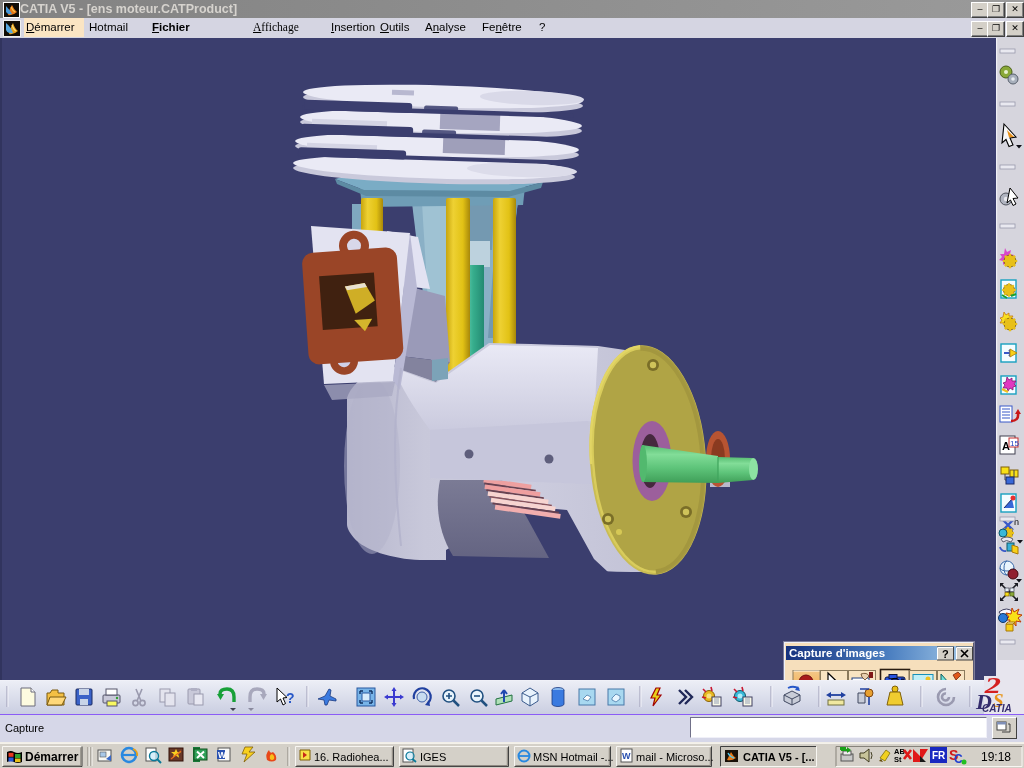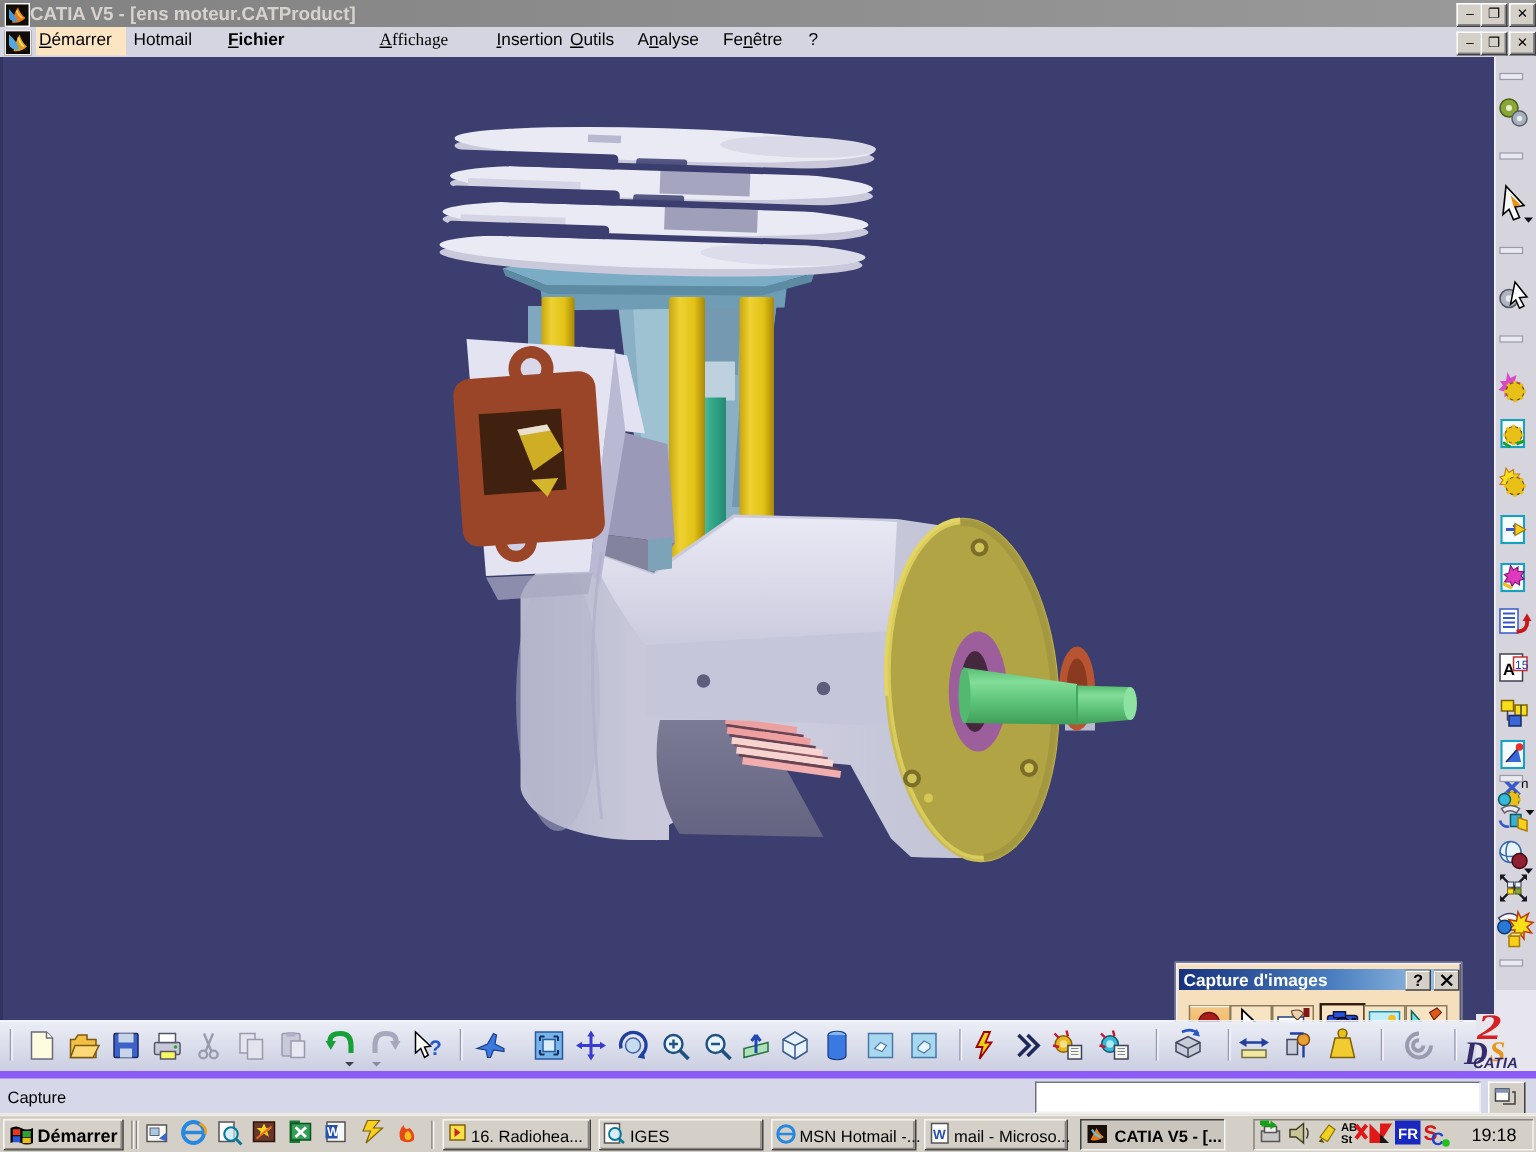--- a/index.html
+++ b/index.html
@@ -25,21 +25,21 @@
 
 #rtb{position:absolute;top:38px;left:996px;width:28px;height:678px;background:#d6d5dd;}
 #dslogo{position:absolute;top:660px;left:974px;width:50px;height:56px;}
 
 #capdlg{position:absolute;left:783px;top:601px;width:192px;height:67px;margin-top:40px;}
 
 #btb{position:absolute;top:680px;left:0;width:984px;height:34px;
   background:linear-gradient(#eceef6,#c9cde0);border-top:1px solid #f0f1f8;}
 
 #statusbar{position:absolute;top:714px;left:0;width:1024px;height:28px;background:#d6d7e8;
-  border-top:5px solid #8b5cf6;}
+  border-top:1px solid #8b5cf6;}
 #statusbar .stext{position:absolute;left:5px;top:7px;font-size:11px;color:#000;}
 #sinput{position:absolute;left:690px;top:2px;width:295px;height:19px;background:#fff;
   border:1px solid;border-color:#707088 #f0f0f8 #f0f0f8 #707088;}
 #sbtn{position:absolute;left:992px;top:2px;width:23px;height:20px;background:#d4d0c8;
   border:1px solid;border-color:#fff #404040 #404040 #fff;}
 
 #taskbar{position:absolute;top:742px;left:0;width:1024px;height:26px;background:#d4d0c8;
   border-top:1px solid #f2efe9;}
 </style>
 </head>

